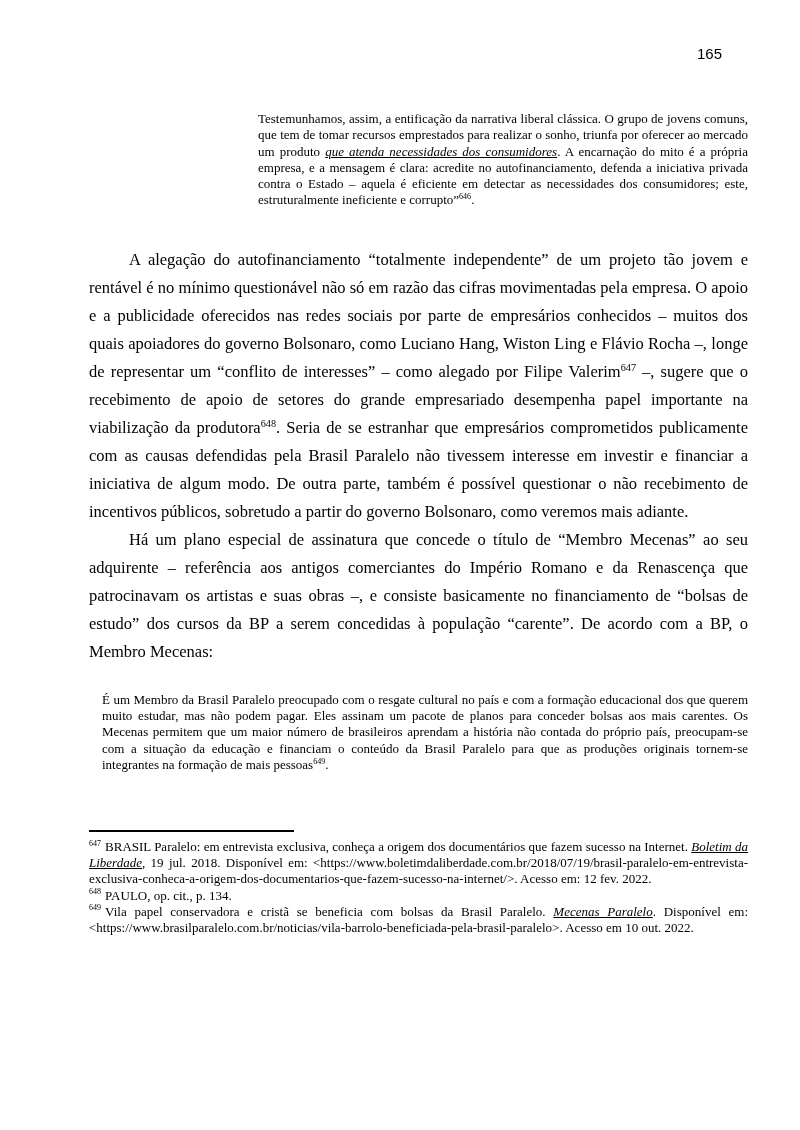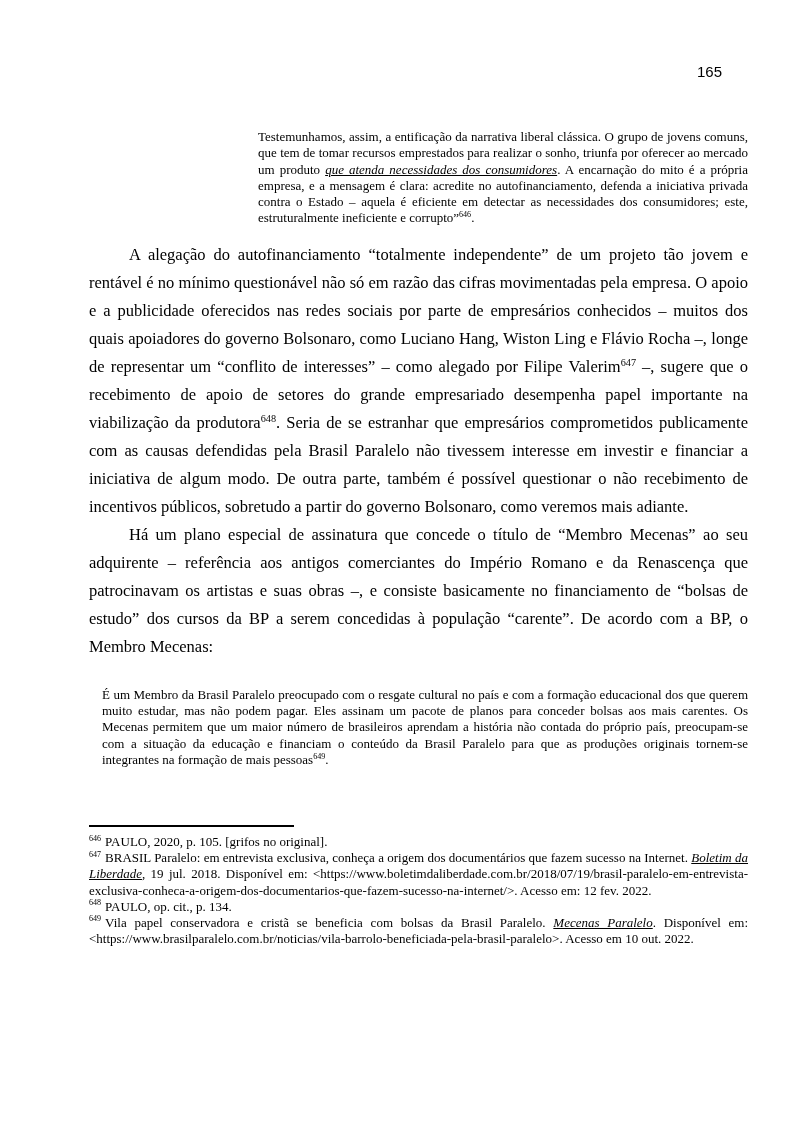--- a/index.html
+++ b/index.html
@@ -12,21 +12,21 @@
     width: 800px;
     height: 1130px;
     box-sizing: border-box;
     background: #ffffff;
     color: #000000;
     font-family: "Liberation Serif", serif;
     padding: 0 52px 0 89px;
     overflow: hidden;
   }
   .page-number {
-    padding-top: 64px;
+    padding-top: 46px;
     padding-right: 26px;
     text-align: right;
     font-family: "Liberation Sans", sans-serif;
     font-size: 15px;
     line-height: 16px;
   }
   .bq {
     margin: 0 0 0 169px;
     text-align: justify;
     font-size: 13px;
@@ -34,21 +34,21 @@
   }
   .bq1 { margin-top: 49px; }
   .bq2 { margin-top: 26px; margin-left: 13px; }
   .para {
     margin: 0;
     text-align: justify;
     font-size: 16.5px;
     line-height: 28px;
     text-indent: 40px;
   }
-  .p1 { margin-top: 14px; }
+  .p1 { margin-top: 37px; }
   sup {
     font-size: 0.62em;
     vertical-align: super;
     line-height: 0;
   }
   .footnotes {
     margin-top: 57px;
     font-size: 13px;
     line-height: 16.1px;
     text-align: justify;
@@ -74,21 +74,20 @@
 
   <p class="para p1"><span>A alegação do autofinanciamento “totalmente independente” de um projeto tão jovem e rentável é no mínimo questionável não só em razão das cifras movimentadas pela empresa. O apoio e a publicidade oferecidos nas redes sociais por parte de empresários conhecidos – muitos dos quais apoiadores do governo Bolsonaro, como Luciano Hang, Wiston Ling e Flávio Rocha –, longe de representar um “conflito de interesses” – como alegado por Filipe Valerim</span><sup>647</sup><span> –, sugere que o recebimento de apoio de setores do grande empresariado desempenha papel importante na viabilização da produtora</span><sup>648</sup><span>. Seria de se estranhar que empresários comprometidos publicamente com as causas defendidas pela Brasil Paralelo não tivessem interesse em investir e financiar a iniciativa de algum modo. De outra parte, também é possível questionar o não recebimento de incentivos públicos, sobretudo a partir do governo Bolsonaro, como veremos mais adiante.</span></p>
 
   <p class="para"><span>Há um plano especial de assinatura que concede o título de “Membro Mecenas” ao seu adquirente – referência aos antigos comerciantes do Império Romano e da Renascença que patrocinavam os artistas e suas obras –, e consiste basicamente no financiamento de “bolsas de estudo” dos cursos da BP a serem concedidas à população “carente”. De acordo com a BP, o Membro Mecenas:</span></p>
 
   <blockquote class="bq bq2"><span>É um Membro da Brasil Paralelo preocupado com o resgate cultural no país e com a formação educacional dos que querem muito estudar, mas não podem pagar. Eles assinam um pacote de planos para conceder bolsas aos mais carentes. Os Mecenas permitem que um maior número de brasileiros aprendam a história não contada do próprio país, preocupam-se com a situação da educação e financiam o conteúdo da Brasil Paralelo para que as produções originais tornem-se integrantes na formação de mais pessoas</span><sup>649</sup><span>.</span></blockquote>
 
   <div class="footnotes">
     <div class="fn-rule"></div>
 
-    <div class="fn"><sup>646</sup><span>PAULO, 2020, p. 105. [grifos no original].</span></div>
 
     <div class="fn"><sup>647</sup><span>BRASIL Paralelo: em entrevista exclusiva, conheça a origem dos documentários que fazem sucesso na Internet. </span><em>Boletim da Liberdade</em><span>, 19 jul. 2018. Disponível em: &lt;https://www.boletimdaliberdade.com.br/2018/07/19/brasil-paralelo-em-entrevista-exclusiva-conheca-a-origem-dos-documentarios-que-fazem-sucesso-na-internet/&gt;. Acesso em: 12 fev. 2022.</span></div>
 
     <div class="fn"><sup>648</sup><span>PAULO, op. cit., p. 134.</span></div>
 
     <div class="fn"><sup>649</sup><span>Vila papel conservadora e cristã se beneficia com bolsas da Brasil Paralelo. </span><em>Mecenas Paralelo</em><span>. Disponível em: &lt;https://www.brasilparalelo.com.br/noticias/vila-barrolo-beneficiada-pela-brasil-paralelo&gt;. Acesso em 10 out. 2022.</span></div>
   </div>
 
 </div>
 

